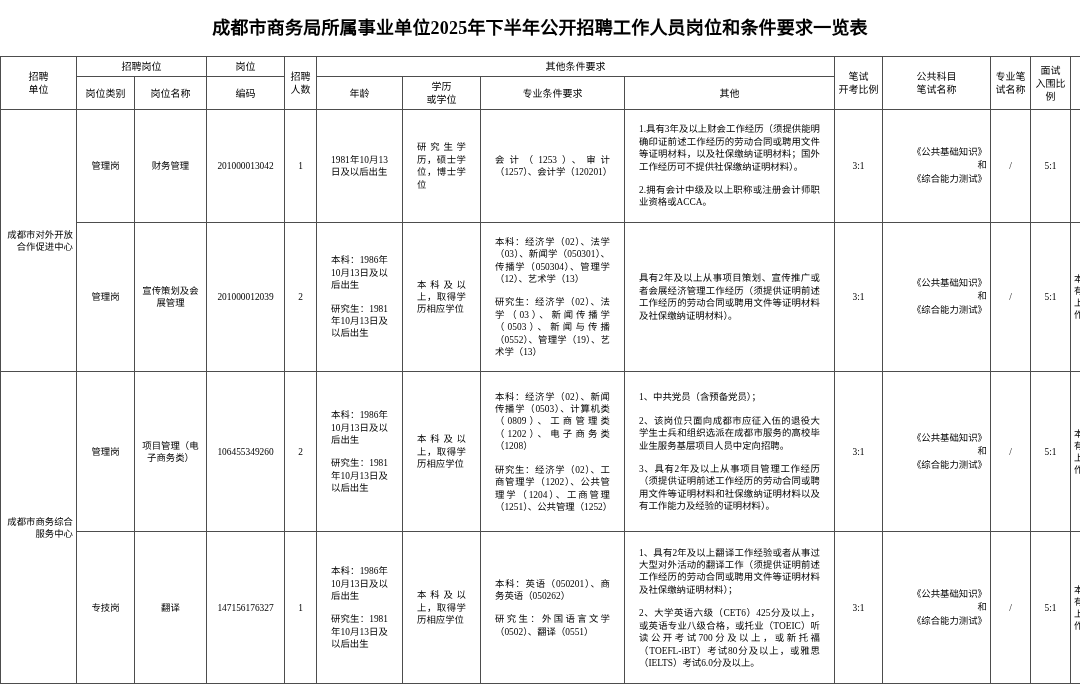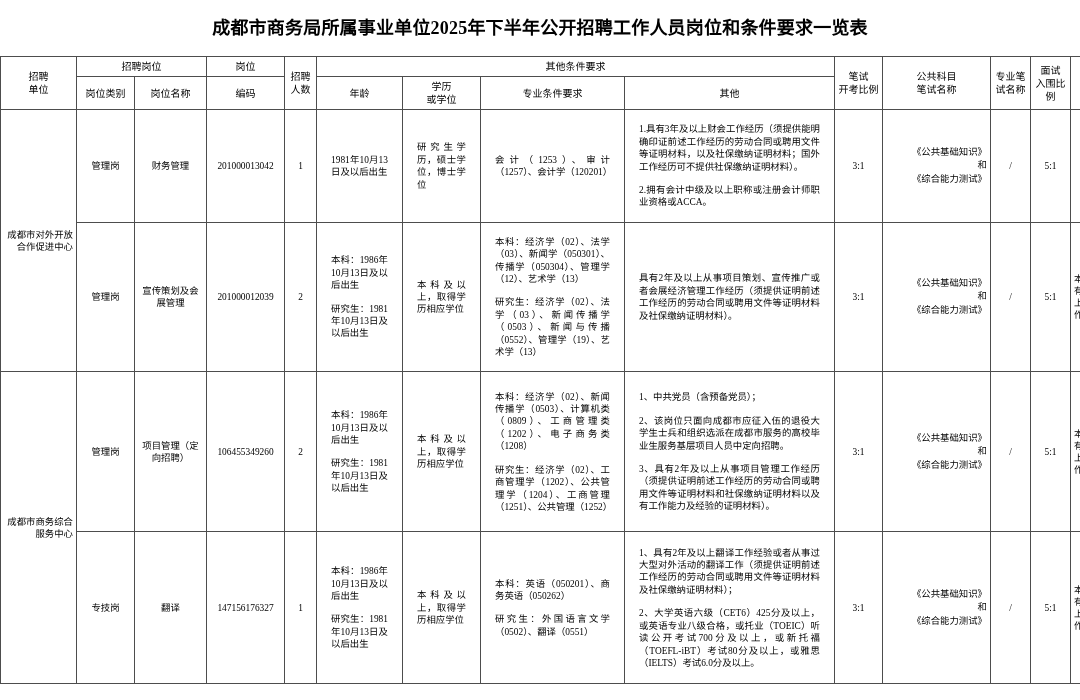--- a/index.html
+++ b/index.html
@@ -223,21 +223,21 @@
             <span class="subject-line">和</span>
             <span class="subject-line">《综合能力测试》</span>
           </td>
           <td class="center">/</td>
           <td class="center">5:1</td>
           <td class="remark-cell">本科需具有2年以上基层工作经历。</td>
         </tr>
         <tr style="height: 160px;">
           <td class="unit-cell" rowspan="2">成都市商务综合服务中心</td>
           <td class="center">管理岗</td>
-          <td class="center">项目管理（定向招聘）</td>
+          <td class="center">项目管理（电子商务类）</td>
           <td class="center nowrapnum">106455349260</td>
           <td class="center">2</td>
           <td class="just">
             <div class="cell-p">本科：1986年10月13日及以后出生</div>
             <div class="cell-p">研究生：1981年10月13日及以后出生</div>
           </td>
           <td class="just">
             <div class="cell-p">本科及以上，取得学历相应学位</div>
           </td>
           <td class="just topalign">

